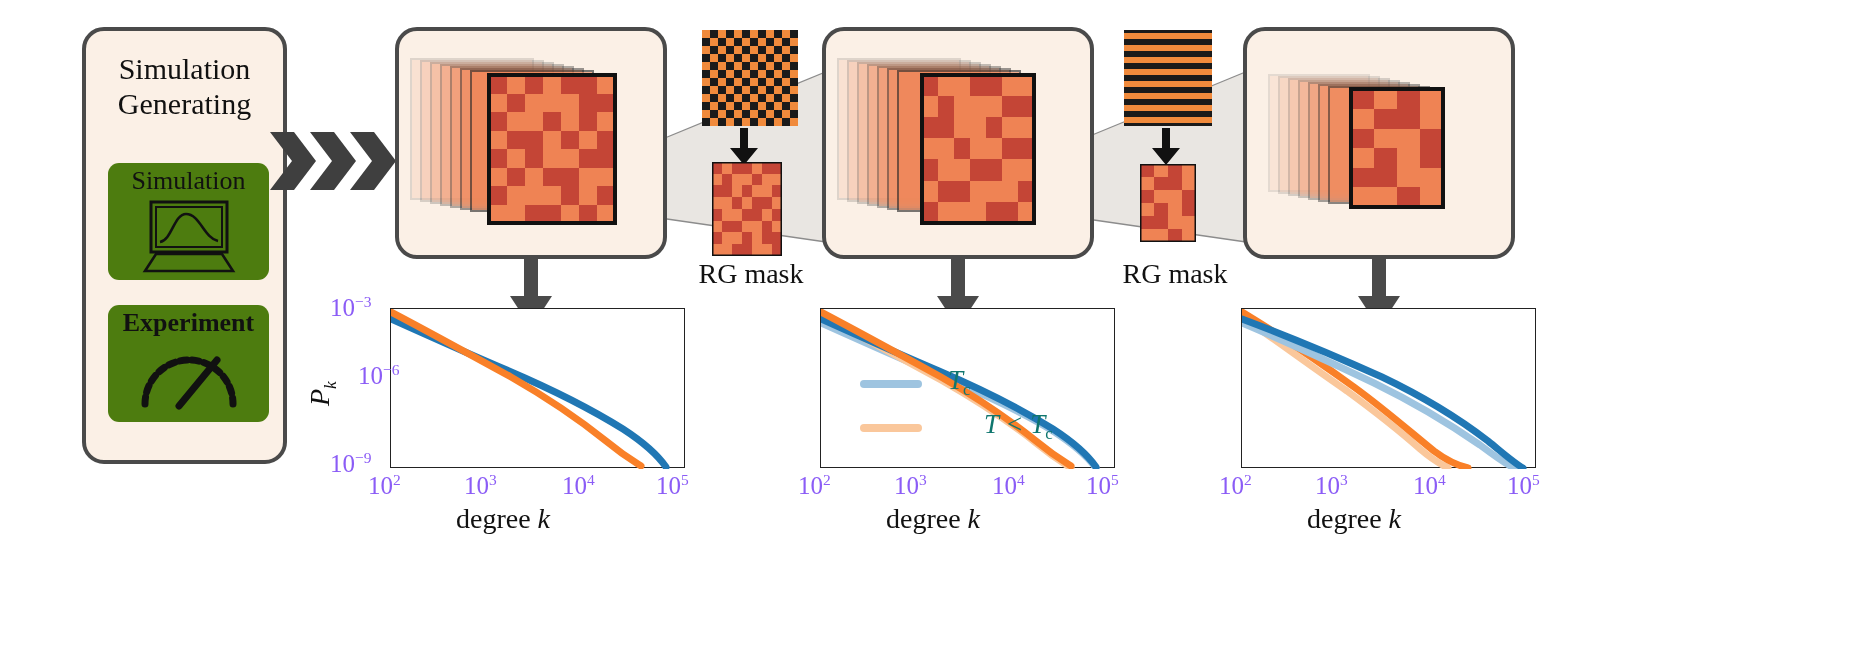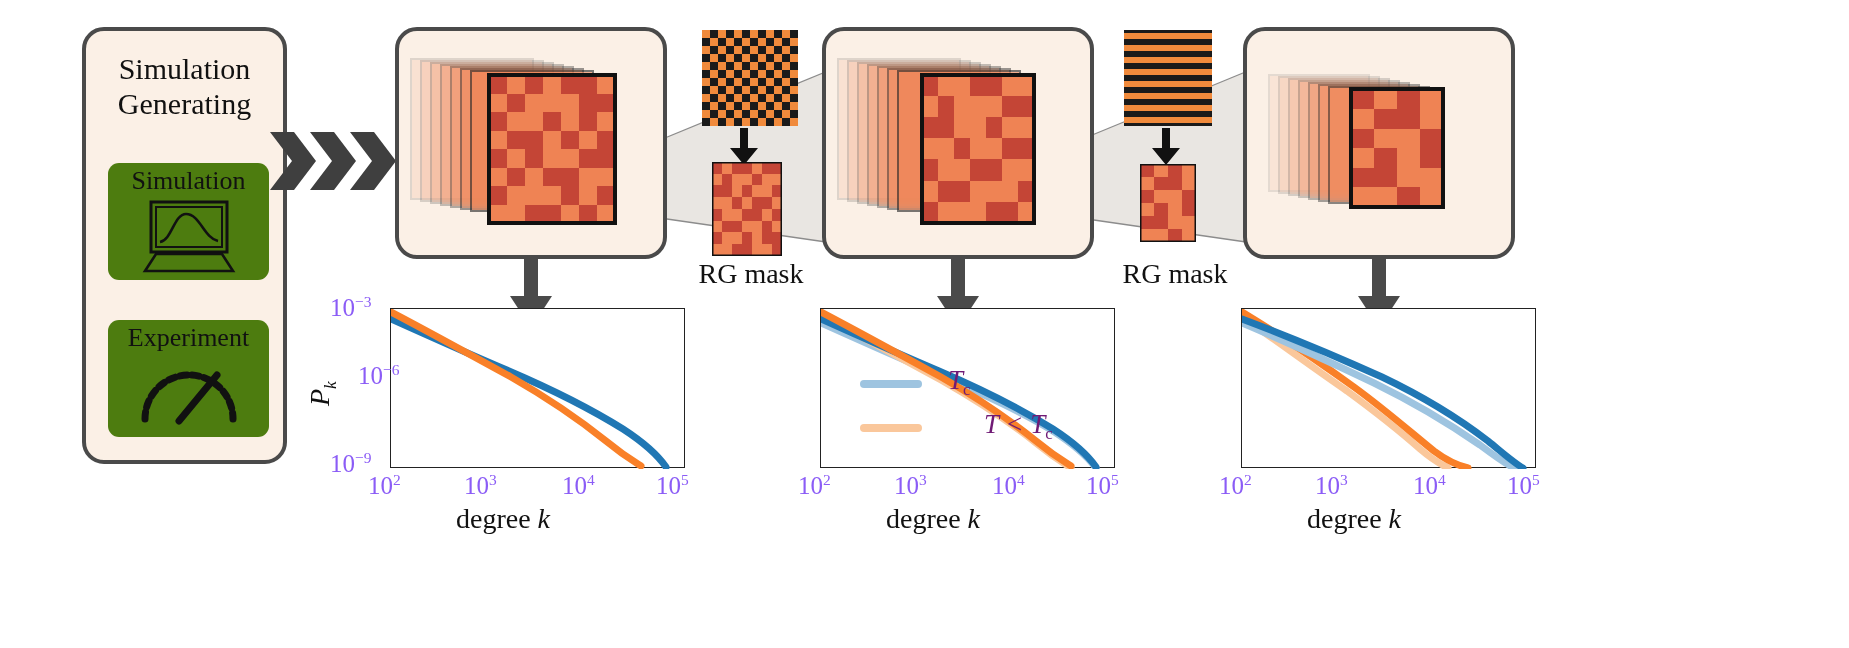--- a/index.html
+++ b/index.html
@@ -16,21 +16,21 @@
   }
   #panel-title{
     position:absolute;left:0;top:20px;width:100%;text-align:center;
     font-size:30px;line-height:1.18;color:#111;
   }
   .sub-card{
     position:absolute;left:22px;width:161px;height:117px;
     background:#4d7c0f;border-radius:11px;
   }
   #card-sim{top:132px;}
-  #card-exp{top:289px;}
+  #card-exp{top:274px;font-weight:bold;}
   .sub-card .card-label{
     position:absolute;left:0;top:3px;width:100%;text-align:center;
     font-size:26px;color:#111;
   }
   .icon-wrap{position:absolute;left:0;top:36px;width:100%;height:76px;
              display:flex;align-items:center;justify-content:center;}
 
   
   #chevrons{left:268px;top:130px;width:130px;height:62px;}
 
@@ -59,21 +59,21 @@
   .axes-frame{position:absolute;border:1.6px solid #222;background:#fff;box-sizing:border-box;}
   .tick-x,.tick-y{position:absolute;font-size:25px;color:#8b5cf6;white-space:nowrap;}
   .axis-title{position:absolute;font-size:28px;color:#111;white-space:nowrap;}
   .ylabel{position:absolute;font-size:28px;color:#111;
           transform:rotate(-90deg);transform-origin:left top;white-space:nowrap;}
   sup{font-size:0.62em;vertical-align:super;line-height:0;}
   sub{font-size:0.62em;vertical-align:sub;line-height:0;}
   .ital{font-style:italic;}
 
   .legend-line{position:absolute;height:8px;border-radius:4px;}
-  .legend-text{position:absolute;font-size:27px;color:#701a75;white-space:nowrap;}
+  .legend-text{position:absolute;font-size:27px;color:#0f766e;white-space:nowrap;}
 </style>
 </head>
 <body>
 
 <div id="left-panel" class="abs">
   <div id="panel-title">
     <div>Simulation</div>
     <div>Generating</div>
   </div>
 

